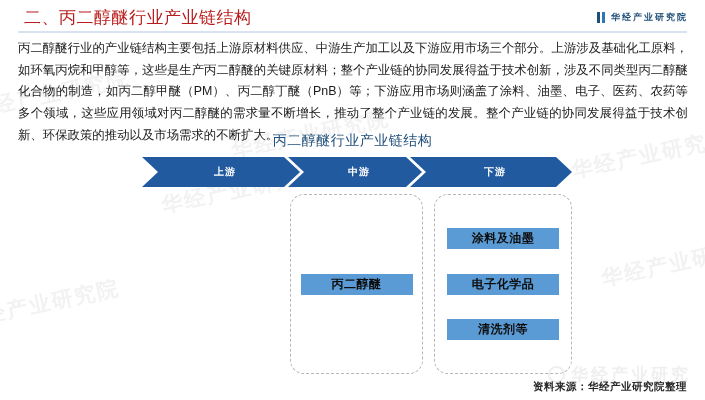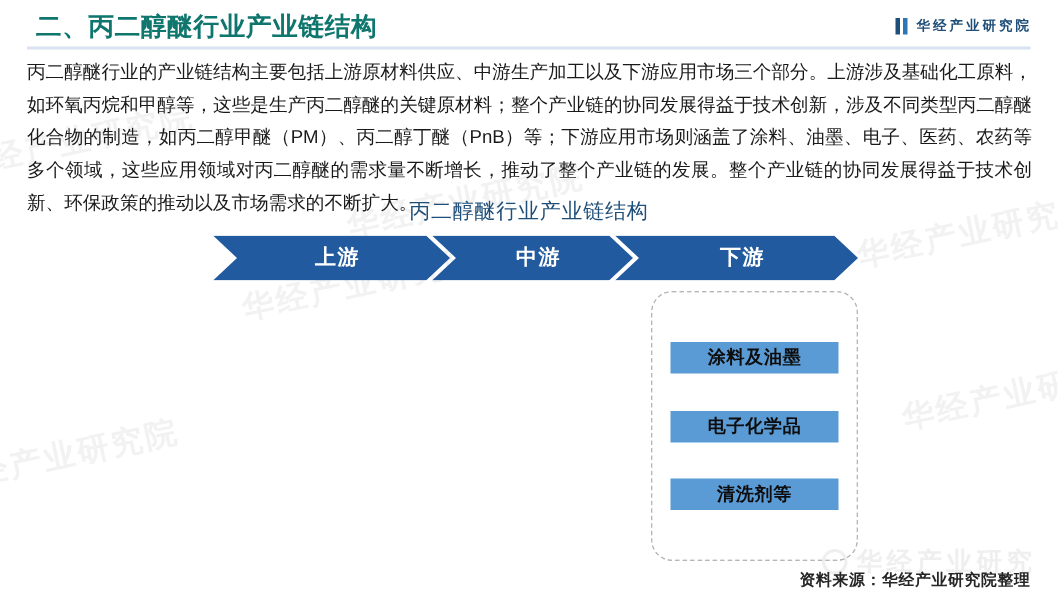--- a/index.html
+++ b/index.html
@@ -32,22 +32,22 @@
   .header {
     position: absolute;
     left: 0; top: 0;
     width: 705px; height: 33px;
     z-index: 3;
   }
   .header-title {
     position: absolute;
     left: 24px; top: 6px;
     font-size: 17px;
-    font-weight: bold;
-    color: #0f766e;
+    font-weight: normal;
+    color: #b91c1c;
     letter-spacing: 0.5px;
   }
   .header-logo {
     position: absolute;
     right: 17px; top: 11px;
     display: flex;
     align-items: center;
     gap: 5px;
   }
   .logo-mark {
@@ -113,21 +113,21 @@
     position: absolute;
     left: 142px; top: 25px;
     width: 430px; height: 30px;
   }
   .chev {
     position: absolute;
     top: 0;
     height: 30px;
     background: #215a9e;
     color: #ffffff;
-    font-size: 14px;
+    font-size: 10px;
     font-weight: bold;
     display: flex;
     align-items: center;
     justify-content: center;
     letter-spacing: 1px;
     clip-path: polygon(0 0, calc(100% - 16px) 0, 100% 50%, calc(100% - 16px) 100%, 0 100%, 16px 50%);
     padding-left: 8px;
   }
   .chev.c1 { left: 0px;   width: 158px; }
   .chev.c2 { left: 146px; width: 134px; }
@@ -226,20 +226,23 @@
 
   <div class="chev-row">
     <div class="chev c1">上游</div>
     <div class="chev c2">中游</div>
     <div class="chev c3">下游</div>
   </div>
 
   <div class="panels">
 
 
+    <div class="panel p2">
+      <div class="node">丙二醇醚</div>
+    </div>
 
     <div class="panel p3">
       <div class="node">涂料及油墨</div>
       <div class="node">电子化学品</div>
       <div class="node">清洗剂等</div>
     </div>
 
   </div>
 </div>
 

